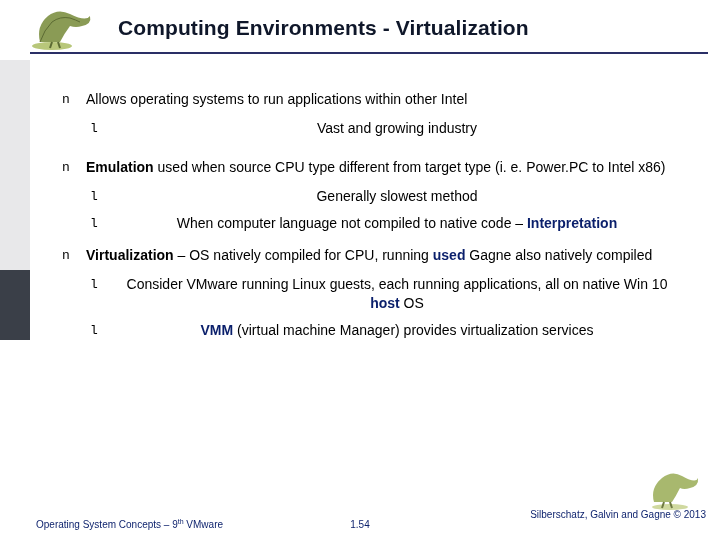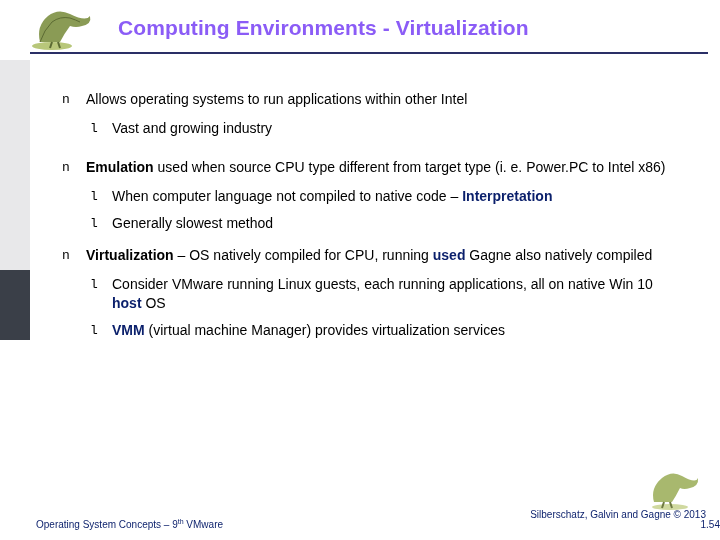--- a/index.html
+++ b/index.html
@@ -24,57 +24,57 @@
     position: absolute; left: 30px; top: 4px;
     width: 680px; height: 60px;
   }
   .dino-tl {
     position: absolute; left: 0; top: 0;
     width: 70px; height: 48px;
   }
   .title {
     position: absolute; left: 88px; top: 12px;
     font-size: 21px; font-weight: bold;
-    color: #8b5cf6;
+    color: #0f172a;
     letter-spacing: 0.1px;
   }
   .rule {
     position: absolute; left: 30px; top: 52px;
     width: 678px; height: 2px; background: #2a2f66;
   }
 
   .content {
     position: absolute; left: 62px; top: 90px;
     width: 620px;
     font-size: 14px; color: #000; line-height: 1.35;
   }
   .bullet-n { position: relative; padding-left: 24px; margin-bottom: 10px; }
   .bullet-n::before {
     content: "n"; position: absolute; left: 0; top: 1px;
     font-family: "Courier New", monospace; font-size: 13px; color: #000;
   }
-  .bullet-l { position: relative; padding-left: 22px; margin: 8px 0 8px 28px; }
+  .bullet-l { position: relative; padding-left: 22px; margin: 8px 0 8px 28px; text-align: center; }
   .bullet-l::before {
     content: "l"; position: absolute; left: 0; top: 1px;
     font-family: "Courier New", monospace; font-size: 13px; color: #000;
   }
   .accent { color: #0a1f6b; }
   .bold { font-weight: bold; }
 
   .footer {
     position: absolute; left: 0; bottom: 0;
     width: 720px; height: 28px;
   }
   .foot-left {
     position: absolute; left: 36px; bottom: 10px;
     font-size: 10px; color: #0a1f6b;
   }
   .foot-center {
     position: absolute; left: 0; bottom: 10px; width: 720px;
-    text-align: right; font-size: 10px; color: #0a1f6b;
+    text-align: center; font-size: 10px; color: #0a1f6b;
   }
   .foot-right {
     position: absolute; right: 14px; bottom: 20px;
     font-size: 10px; color: #0a1f6b;
   }
   .dino-br {
     position: absolute; right: 18px; bottom: 28px;
     width: 56px; height: 44px;
   }
   .sup { font-size: 7px; vertical-align: super; }
@@ -106,24 +106,24 @@
     <span>Allows operating systems to run applications within other Intel</span>
   </div>
   <div class="bullet-l">
     <span>Vast and growing industry</span>
   </div>
 
   <div class="bullet-n" style="margin-top:20px;">
     <span class="bold">Emulation</span><span> used when source CPU type different from target type (i. e. Power.PC to Intel x86)</span>
   </div>
   <div class="bullet-l">
-    <span>When computer language not compiled to native code – </span><span class="accent bold">Interpretation</span>
+    <span>Generally slowest method</span>
   </div>
   <div class="bullet-l">
-    <span>Generally slowest method</span>
+    <span>When computer language not compiled to native code – </span><span class="accent bold">Interpretation</span>
   </div>
 
   <div class="bullet-n" style="margin-top:14px;">
     <span class="bold">Virtualization</span><span> – OS natively compiled for CPU, running </span><span class="accent bold">used</span><span> Gagne  also natively compiled</span>
   </div>
   <div class="bullet-l">
     <span>Consider VMware running Linux guests, each running applications, all on native Win 10 </span><span class="accent bold">host</span><span> OS</span>
   </div>
   <div class="bullet-l">
     <span class="accent bold">VMM</span><span> (virtual machine Manager) provides virtualization services</span>

